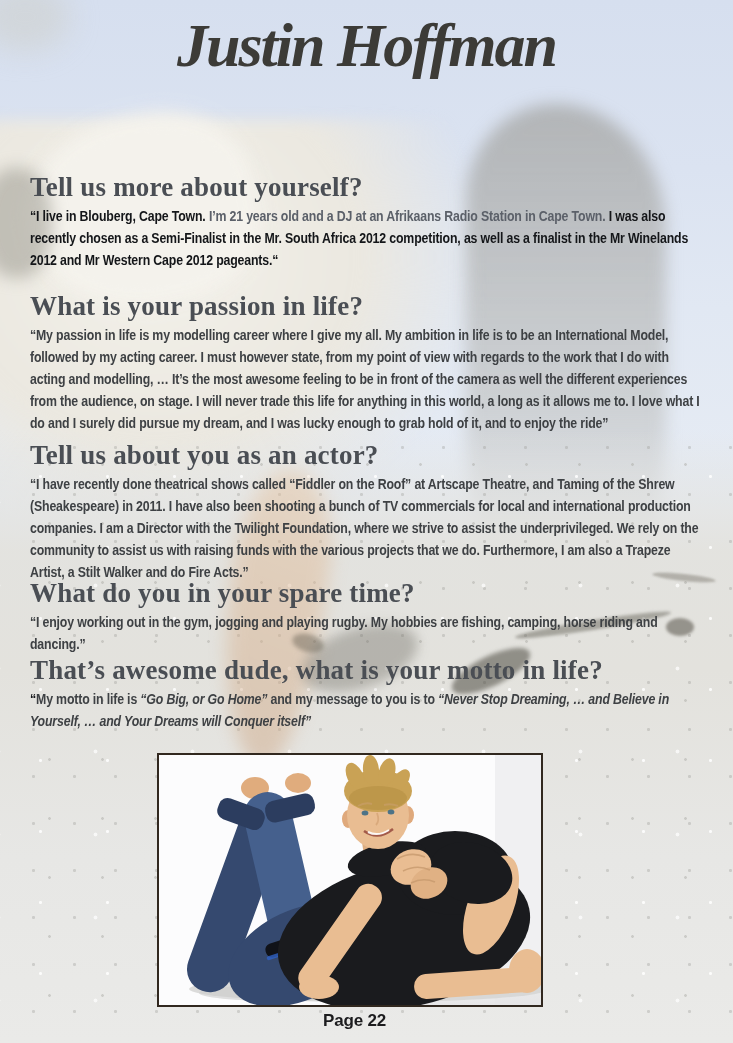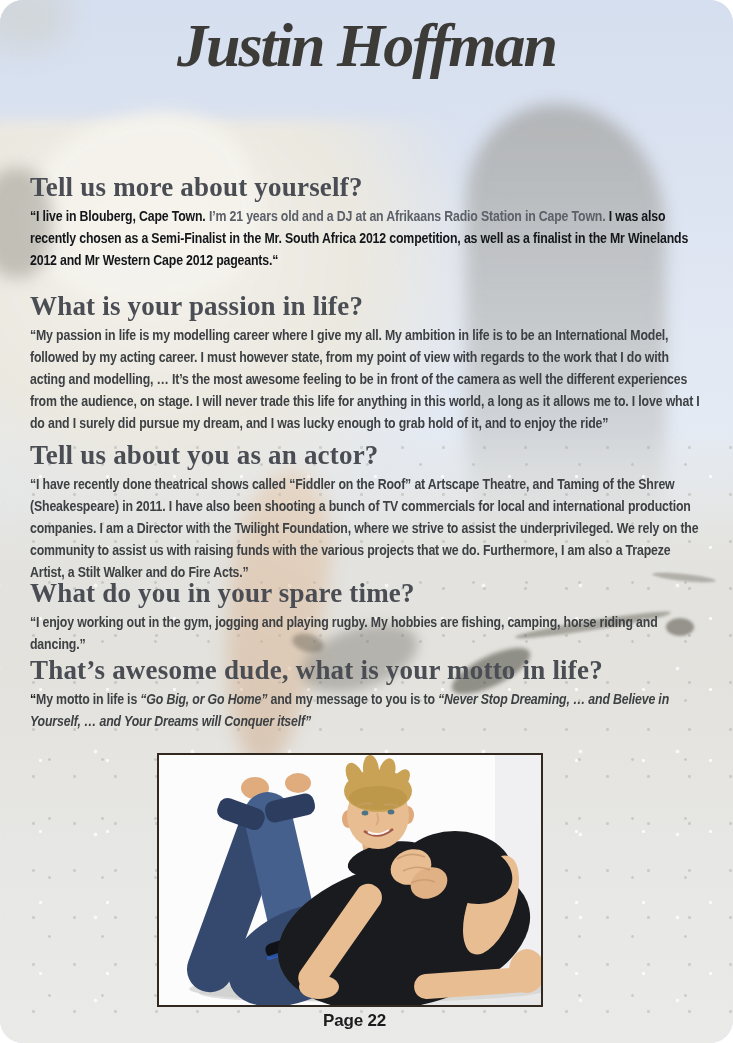--- a/index.html
+++ b/index.html
@@ -1,17 +1,17 @@
 <!DOCTYPE html>
 <html style="--title: #3c3b37; --heading: #4a4e54; --body: #3e4144; --body-black: #141619; --body-gray: #5b6069; --page-label: #1c1c1e;"><head>
 <meta charset="utf-8">
 <style>
   html,body{margin:0;padding:0;}
   body{width:733px;height:1043px;font-family:"Liberation Sans","DejaVu Sans",sans-serif;}
-  .page{position:relative;width:733px;height:1043px;overflow:hidden;background:#dfe6f1;border-radius:23px;}
+  .page{position:relative;width:733px;height:1043px;overflow:hidden;background:#dfe6f1;}
 
   
   .bg-layer{position:absolute;pointer-events:none;}
   .bg-sky{left:0;top:0;right:0;height:560px;
     background:linear-gradient(180deg,#d6dfef 0%,#dbe3f1 30%,#e1e8f3 55%,#e8edf4 100%);}
   .bg-corner{left:-20px;top:-18px;width:90px;height:70px;background:rgba(205,203,196,.45);
     border-radius:50%;filter:blur(14px);}
   .bg-dune-main{left:-80px;top:120px;width:560px;height:430px;
     background:radial-gradient(ellipse at 42% 32%,#f3f1ea 0%,#ebe8e0 45%,rgba(236,233,225,0) 72%);
     filter:blur(7px);}

